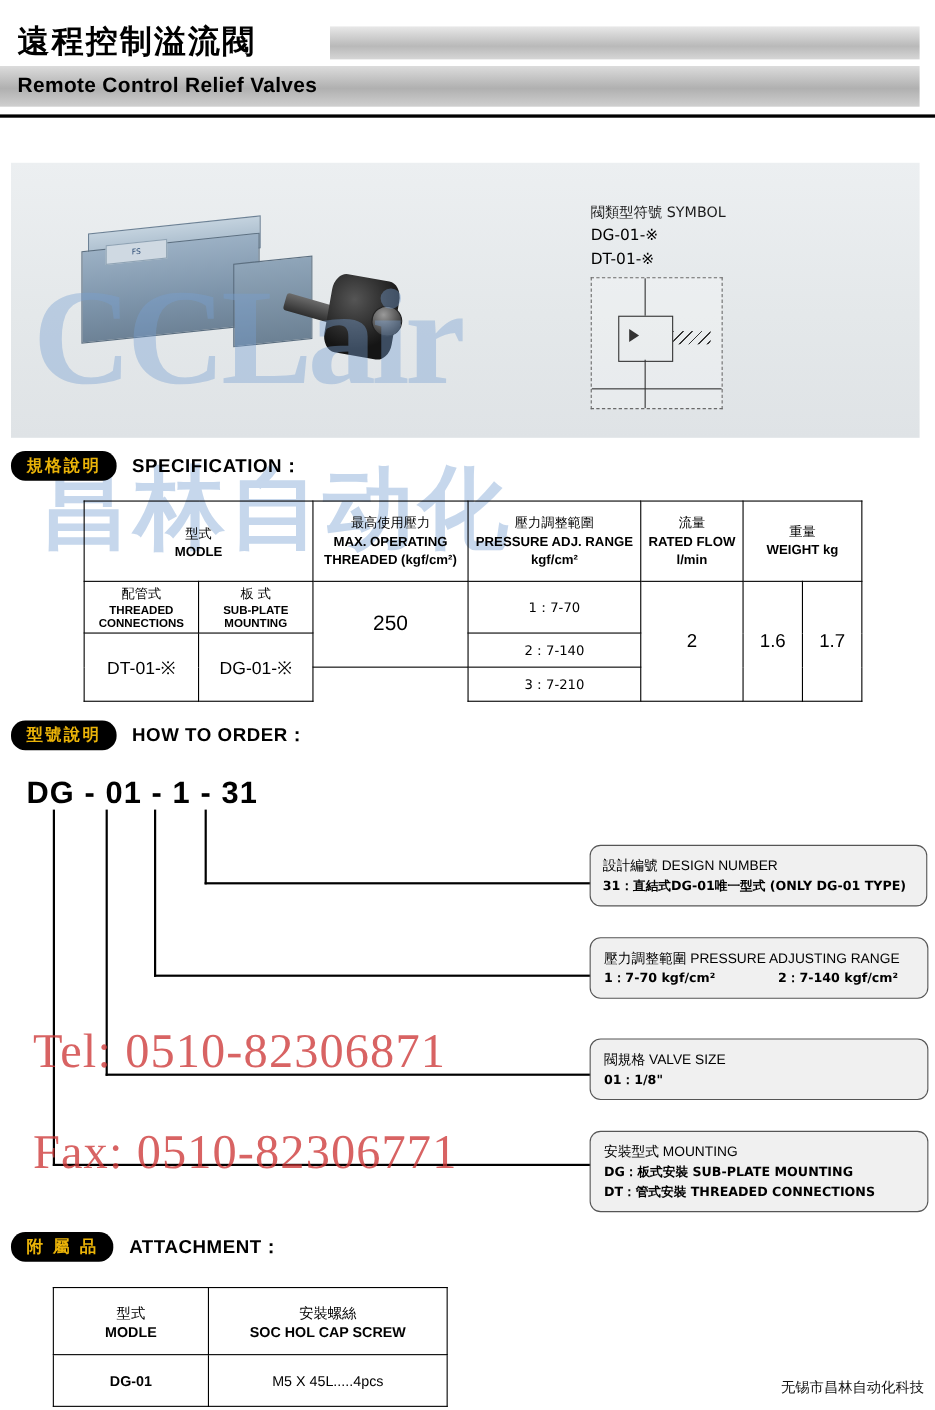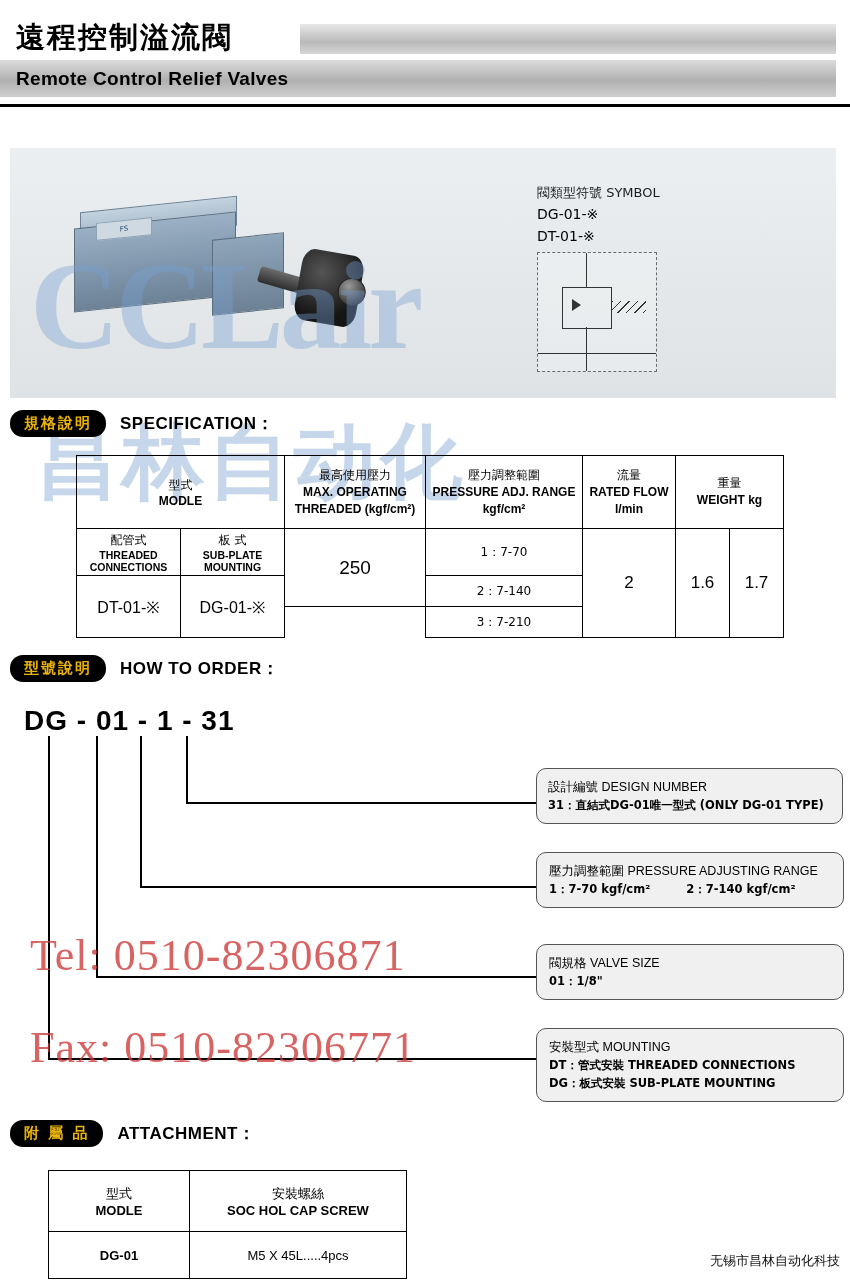--- a/index.html
+++ b/index.html
@@ -347,37 +347,37 @@
 
 <div class="callout" style="left:536px; top:768px; width:282px;padding-left:11px;">
   <div class="t1"><span class="cn">設計編號</span>
     <span>DESIGN NUMBER</span></div>
   <div class="b cn">31：直結式DG-01唯一型式 (ONLY DG-01 TYPE)</div>
 </div>
 
 <div class="callout" style="left:536px; top:852px; width:282px;">
   <div class="t1"><span class="cn">壓力調整範圍</span>
     <span>PRESSURE ADJUSTING RANGE</span></div>
-  <div style="display:flex; gap:36px;">
+  <div style="display:flex; gap:57px;">
     <span class="b cn">1：7-70 kgf/cm²</span>
     <span class="b cn">2：7-140 kgf/cm²</span>
   </div>
 </div>
 
 <div class="callout" style="left:536px; top:944px; width:282px;">
   <div class="t1"><span class="cn">閥規格</span>
     <span>VALVE SIZE</span></div>
   <div class="b cn">01：1/8"</div>
 </div>
 
 <div class="callout" style="left:536px; top:1028px; width:282px;">
   <div class="t1"><span class="cn">安裝型式</span>
     <span>MOUNTING</span></div>
+  <div class="b cn">DG：板式安裝  SUB-PLATE MOUNTING</div>
   <div class="b cn">DT：管式安裝  THREADED CONNECTIONS</div>
-  <div class="b cn">DG：板式安裝  SUB-PLATE MOUNTING</div>
 </div>
 
 <div class="sec" style="left:10px; top:1120px;">
   <span class="tag cn">附 屬 品</span>
   <span class="en">ATTACHMENT：</span>
 </div>
 
 <table class="attach">
   <tbody>
       <tr>

